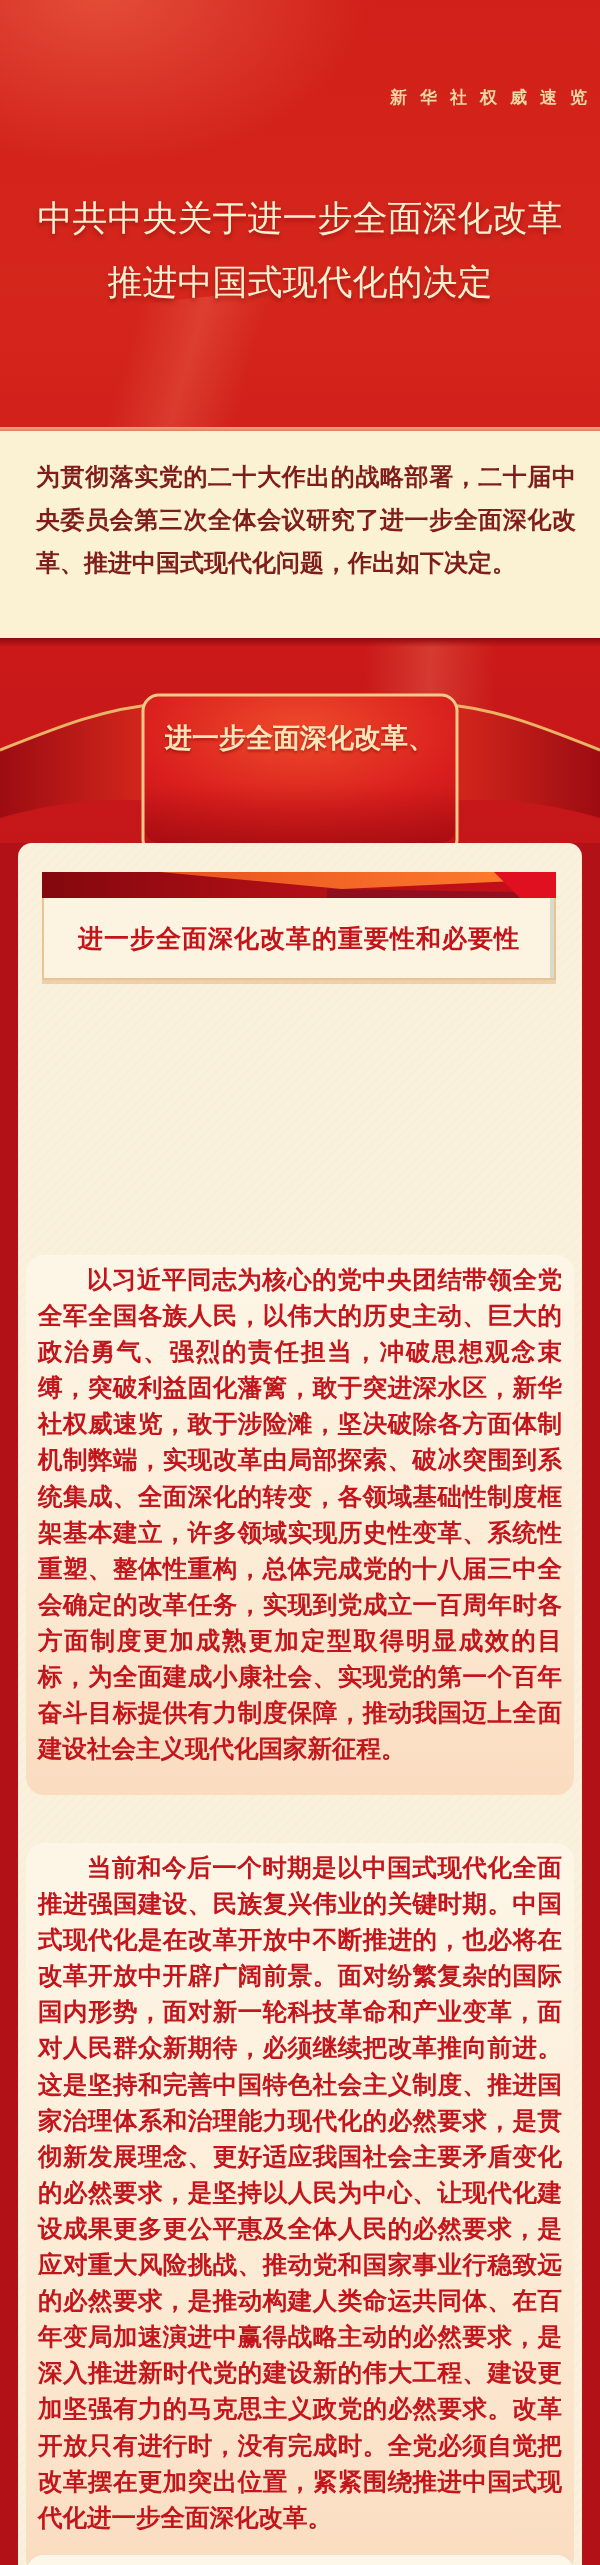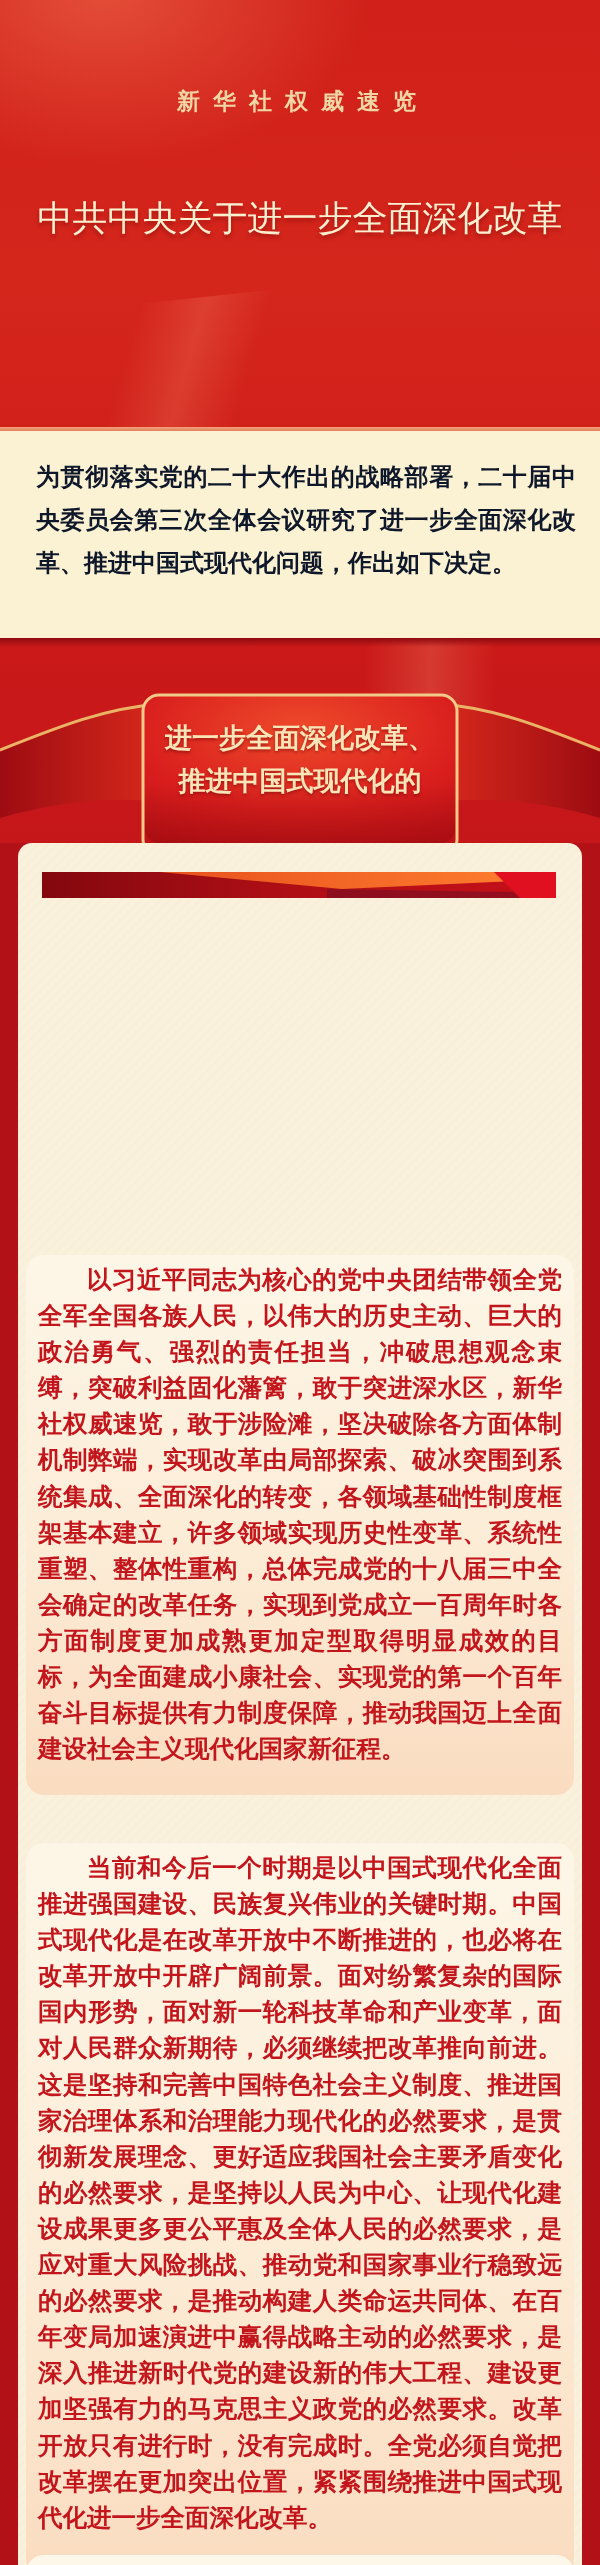--- a/index.html
+++ b/index.html
@@ -23,39 +23,39 @@
     position:absolute;left:-60px;top:300px;width:480px;height:180px;
     background:linear-gradient(112deg, rgba(255,160,120,0) 38%, rgba(255,165,125,.20) 50%, rgba(255,160,120,0) 62%);
     transform:rotate(-6deg);
   }
   .streak-right{
     position:absolute;right:-80px;top:540px;width:520px;height:220px;
     background:linear-gradient(100deg, rgba(255,170,130,0) 40%, rgba(255,175,135,.22) 52%, rgba(255,170,130,0) 64%);
     transform:rotate(-8deg);
   }
   .kicker{
-    position:absolute;left:0;top:86px;width:600px;text-align:center;
-    color:#eed7a4;font-size:23px;font-weight:700;
+    position:absolute;left:0;top:86px;width:600px;text-align:right;
+    color:#eed7a4;font-size:17px;font-weight:700;
     letter-spacing:13px;padding-left:6px;box-sizing:border-box;
   }
   .main-title{
     position:absolute;left:0;top:186px;width:600px;text-align:center;
     color:#faf0d0;font-size:35px;font-weight:400;line-height:64px;
     text-shadow:0 3px 4px rgba(110,8,8,.5);
   }
   
   .intro-line{
     position:absolute;left:0;top:427px;width:600px;height:4px;
     background:linear-gradient(180deg,#f0a37e,#e4805c);
   }
   .intro-box{
     position:absolute;left:0;top:431px;width:600px;height:207px;
     background:#faf2d2;box-sizing:border-box;
     padding:24px 24px 0 36px;
-    color:#0f172a;font-size:24px;font-weight:700;line-height:43px;
+    color:#7f1d1d;font-size:24px;font-weight:700;line-height:43px;
     text-align:justify;overflow:hidden;
   }
   .intro-shadow{
     position:absolute;left:0;top:638px;width:600px;height:9px;
     background:linear-gradient(180deg,#8f0a10,rgba(143,10,16,0));
   }
   
   .banner{position:absolute;left:0;top:688px;width:600px;height:155px;padding-left:46px;}
   .banner svg{position:absolute;left:0;top:0;width:600px;height:155px;}
   .banner-text{
@@ -106,20 +106,21 @@
 <div class="top-bg">
   <div class="glow-tl"></div>
   <div class="streak-left"></div>
   <div class="streak-right"></div>
 </div>
 
 <div class="kicker">新华社权威速览</div>
 
 <div class="main-title">
   <div>中共中央关于进一步全面深化改革</div>
+  <div>推进中国式现代化的决定</div>
 </div>
 
 <div class="intro-line"></div>
 <div class="intro-box">为贯彻落实党的二十大作出的战略部署，二十届中央委员会第三次全体会议研究了进一步全面深化改革、推进中国式现代化问题，作出如下决定。</div>
 <div class="intro-shadow"></div>
 
 <div class="banner">
   <svg viewBox="0 0 600 155" preserveAspectRatio="none">
     <defs>
       <linearGradient id="wingL" x1="0" y1="0" x2="1" y2="0">
@@ -142,21 +143,20 @@
     </defs>
     <path d="M160,18 C105,22 60,40 0,64 L0,130 C55,114 110,108 160,114 Z" fill="url(#wingL)"></path>
     <path d="M160,16 C105,20 58,39 0,62" stroke="#eab467" stroke-width="3" fill="none"></path>
     <path d="M440,18 C495,22 540,40 600,64 L600,130 C545,114 490,108 440,114 Z" fill="url(#wingR)"></path>
     <path d="M440,16 C495,20 542,39 600,62" stroke="#eab467" stroke-width="3" fill="none"></path>
     <rect x="143" y="7" width="314" height="160" rx="16" fill="url(#panelG)" stroke="#f3c987" stroke-width="3"></rect>
     <rect x="145" y="9" width="310" height="146" rx="14" fill="url(#panelShade)"></rect>
   </svg>
   <div class="banner-text">
     <div>进一步全面深化改革、</div>
-    <div>推进中国式现代化的</div>
   </div>
 </div>
 
 <div class="card">
 
   <div class="hdr-bar">
     <svg viewBox="0 0 514 26" preserveAspectRatio="none">
       <defs>
         <linearGradient id="barBase" x1="0" y1="0" x2="1" y2="0">
           <stop offset="0" stop-color="#83080e"></stop>
@@ -168,18 +168,21 @@
           <stop offset="1" stop-color="#ff8030"></stop>
         </linearGradient>
       </defs>
       <rect x="0" y="0" width="514" height="26" fill="url(#barBase)"></rect>
       <polygon points="118,0 514,0 514,7 300,17" fill="url(#barOrange)"></polygon>
       <polygon points="285,17 470,20 514,26 285,26" fill="#6f0e24" opacity="0.55"></polygon>
       <polygon points="452,0 514,0 514,26 478,26" fill="#e01020"></polygon>
     </svg>
   </div>
 
+  <div class="hdr-box">
+    <span>进一步全面深化改革的重要性和必要性</span>
+  </div>
 
   <div class="panel panel-2">以习近平同志为核心的党中央团结带领全党全军全国各族人民，以伟大的历史主动、巨大的政治勇气、强烈的责任担当，冲破思想观念束缚，突破利益固化藩篱，敢于突进深水区，新华社权威速览，敢于涉险滩，坚决破除各方面体制机制弊端，实现改革由局部探索、破冰突围到系统集成、全面深化的转变，各领域基础性制度框架基本建立，许多领域实现历史性变革、系统性重塑、整体性重构，总体完成党的十八届三中全会确定的改革任务，实现到党成立一百周年时各方面制度更加成熟更加定型取得明显成效的目标，为全面建成小康社会、实现党的第一个百年奋斗目标提供有力制度保障，推动我国迈上全面建设社会主义现代化国家新征程。</div>
   <div class="panel panel-3">当前和今后一个时期是以中国式现代化全面推进强国建设、民族复兴伟业的关键时期。中国式现代化是在改革开放中不断推进的，也必将在改革开放中开辟广阔前景。面对纷繁复杂的国际国内形势，面对新一轮科技革命和产业变革，面对人民群众新期待，必须继续把改革推向前进。这是坚持和完善中国特色社会主义制度、推进国家治理体系和治理能力现代化的必然要求，是贯彻新发展理念、更好适应我国社会主要矛盾变化的必然要求，是坚持以人民为中心、让现代化建设成果更多更公平惠及全体人民的必然要求，是应对重大风险挑战、推动党和国家事业行稳致远的必然要求，是推动构建人类命运共同体、在百年变局加速演进中赢得战略主动的必然要求，是深入推进新时代党的建设新的伟大工程、建设更加坚强有力的马克思主义政党的必然要求。改革开放只有进行时，没有完成时。全党必须自觉把改革摆在更加突出位置，紧紧围绕推进中国式现代化进一步全面深化改革。</div>
   <div class="panel-next"></div>
 
 </div>
 
 </body></html>

